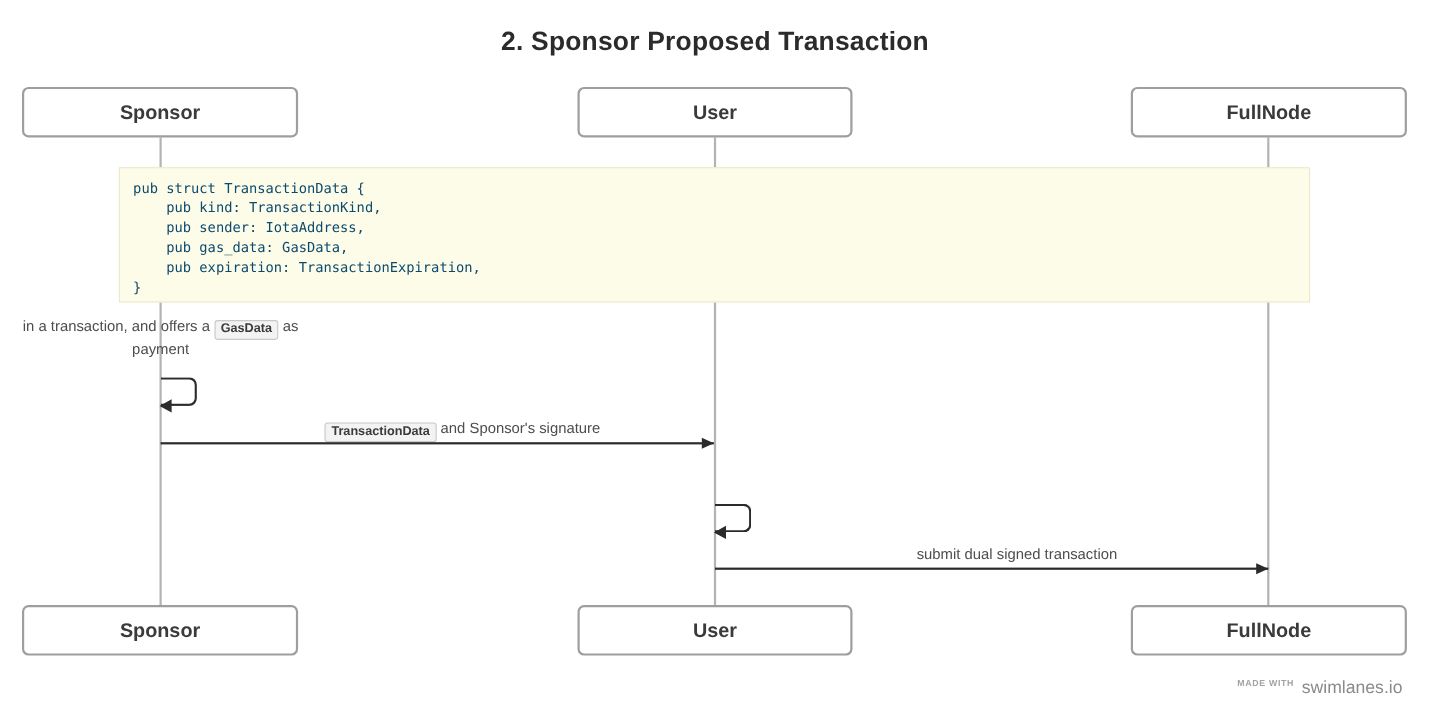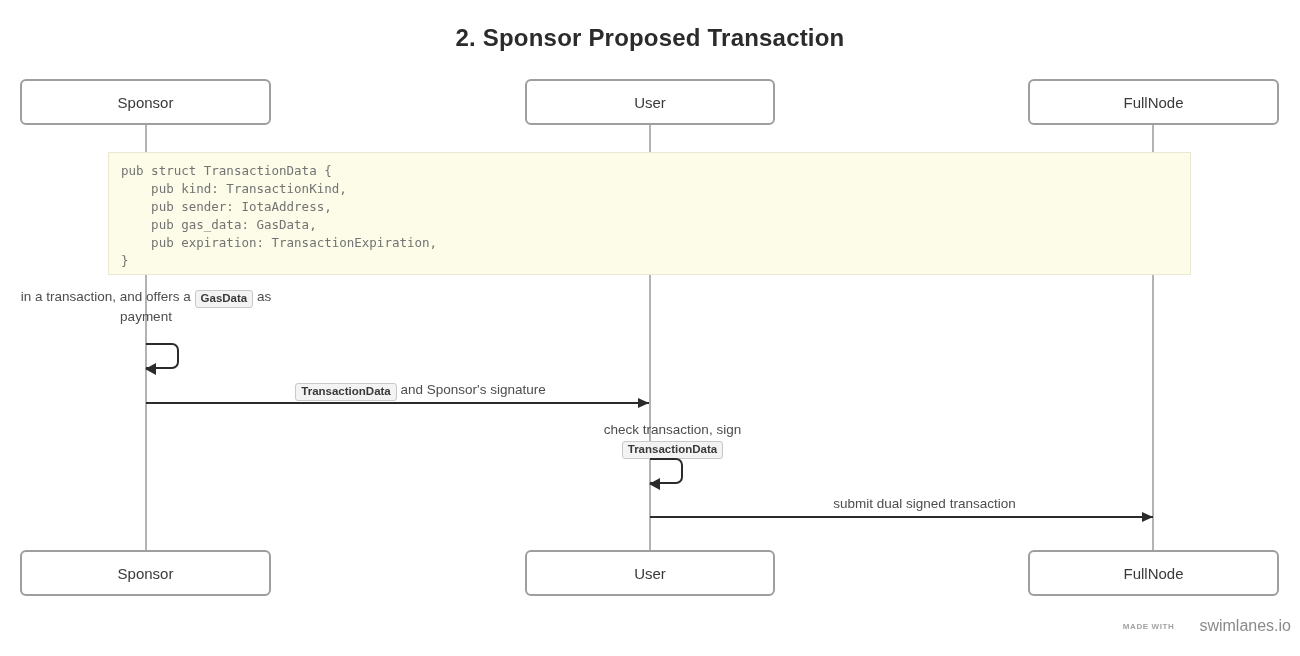--- a/index.html
+++ b/index.html
@@ -33,22 +33,22 @@
   }
   .actor-box {
     position: absolute;
     height: 46px;
     border: 2px solid var(--box-border);
     border-radius: 6px;
     background: #ffffff;
     display: flex;
     align-items: center;
     justify-content: center;
-    font-size: 15px;
-    font-weight: 400;
+    font-size: 18px;
+    font-weight: 700;
     color: var(--text);
     z-index: 4;
     text-align: right;
   }
   .lifeline {
     position: absolute;
     width: 2px;
     top: 125px;
     height: 425px;
     background: var(--lifeline);
@@ -60,21 +60,21 @@
     width: 1083px; height: 123px;
     background: var(--code-bg);
     border: 1px solid var(--code-border);
     z-index: 2;
     padding: 9px 12px;
   }
   .code-note pre {
     font-family: "DejaVu Sans Mono", "Liberation Mono", monospace;
     font-size: 12.5px;
     line-height: 18px;
-    color: #737373;
+    color: #0c4a6e;
     white-space: pre;
   }
   .note-text {
     position: absolute;
     z-index: 3;
     text-align: center;
     font-size: 13.5px;
     line-height: 18px;
     color: var(--note-text);
   }
@@ -126,24 +126,24 @@
   .self-loop .head {
     position: absolute;
     left: -1px; bottom: -8px;
     width: 0; height: 0;
     border-right: 11px solid var(--arrow);
     border-top: 6px solid transparent;
     border-bottom: 6px solid transparent;
   }
   .footer {
     position: absolute;
-    right: 9px; top: 617px;
+    right: 25px; top: 617px;
     display: flex;
-    align-items: center;
-    gap: 25px;
+    align-items: flex-start;
+    gap: 7px;
     z-index: 4;
   }
   .footer .made-with {
     font-size: 8px;
     font-weight: 700;
     letter-spacing: 0.6px;
     color: #a3a3a3;
   }
   .footer .brand {
     font-size: 16px;
@@ -195,26 +195,20 @@
   </div>
 
   <div class="msg-label" style="left:146px; top:382px; width:504px">
     <span class="badge">TransactionData</span>
     <span>and Sponsor's signature</span>
   </div>
   <div class="arrow" style="left:146px; top:402px; width:503px">
     <span class="head"></span>
   </div>
 
-  <div class="msg-label" style="left:500px; top:421px; width:300px; line-height:18px">
-    <div><span>check transaction, sign</span></div>
-    <div>
-      <span class="badge">TransactionData</span>
-    </div>
-  </div>
 
   <div class="self-loop" style="left:650px; top:458px">
     <span class="head"></span>
   </div>
 
   <div class="msg-label" style="left:650px; top:496px; width:504px">
     <span>submit dual signed transaction</span>
   </div>
   <div class="arrow" style="left:650px; top:516px; width:503px">
     <span class="head"></span>

